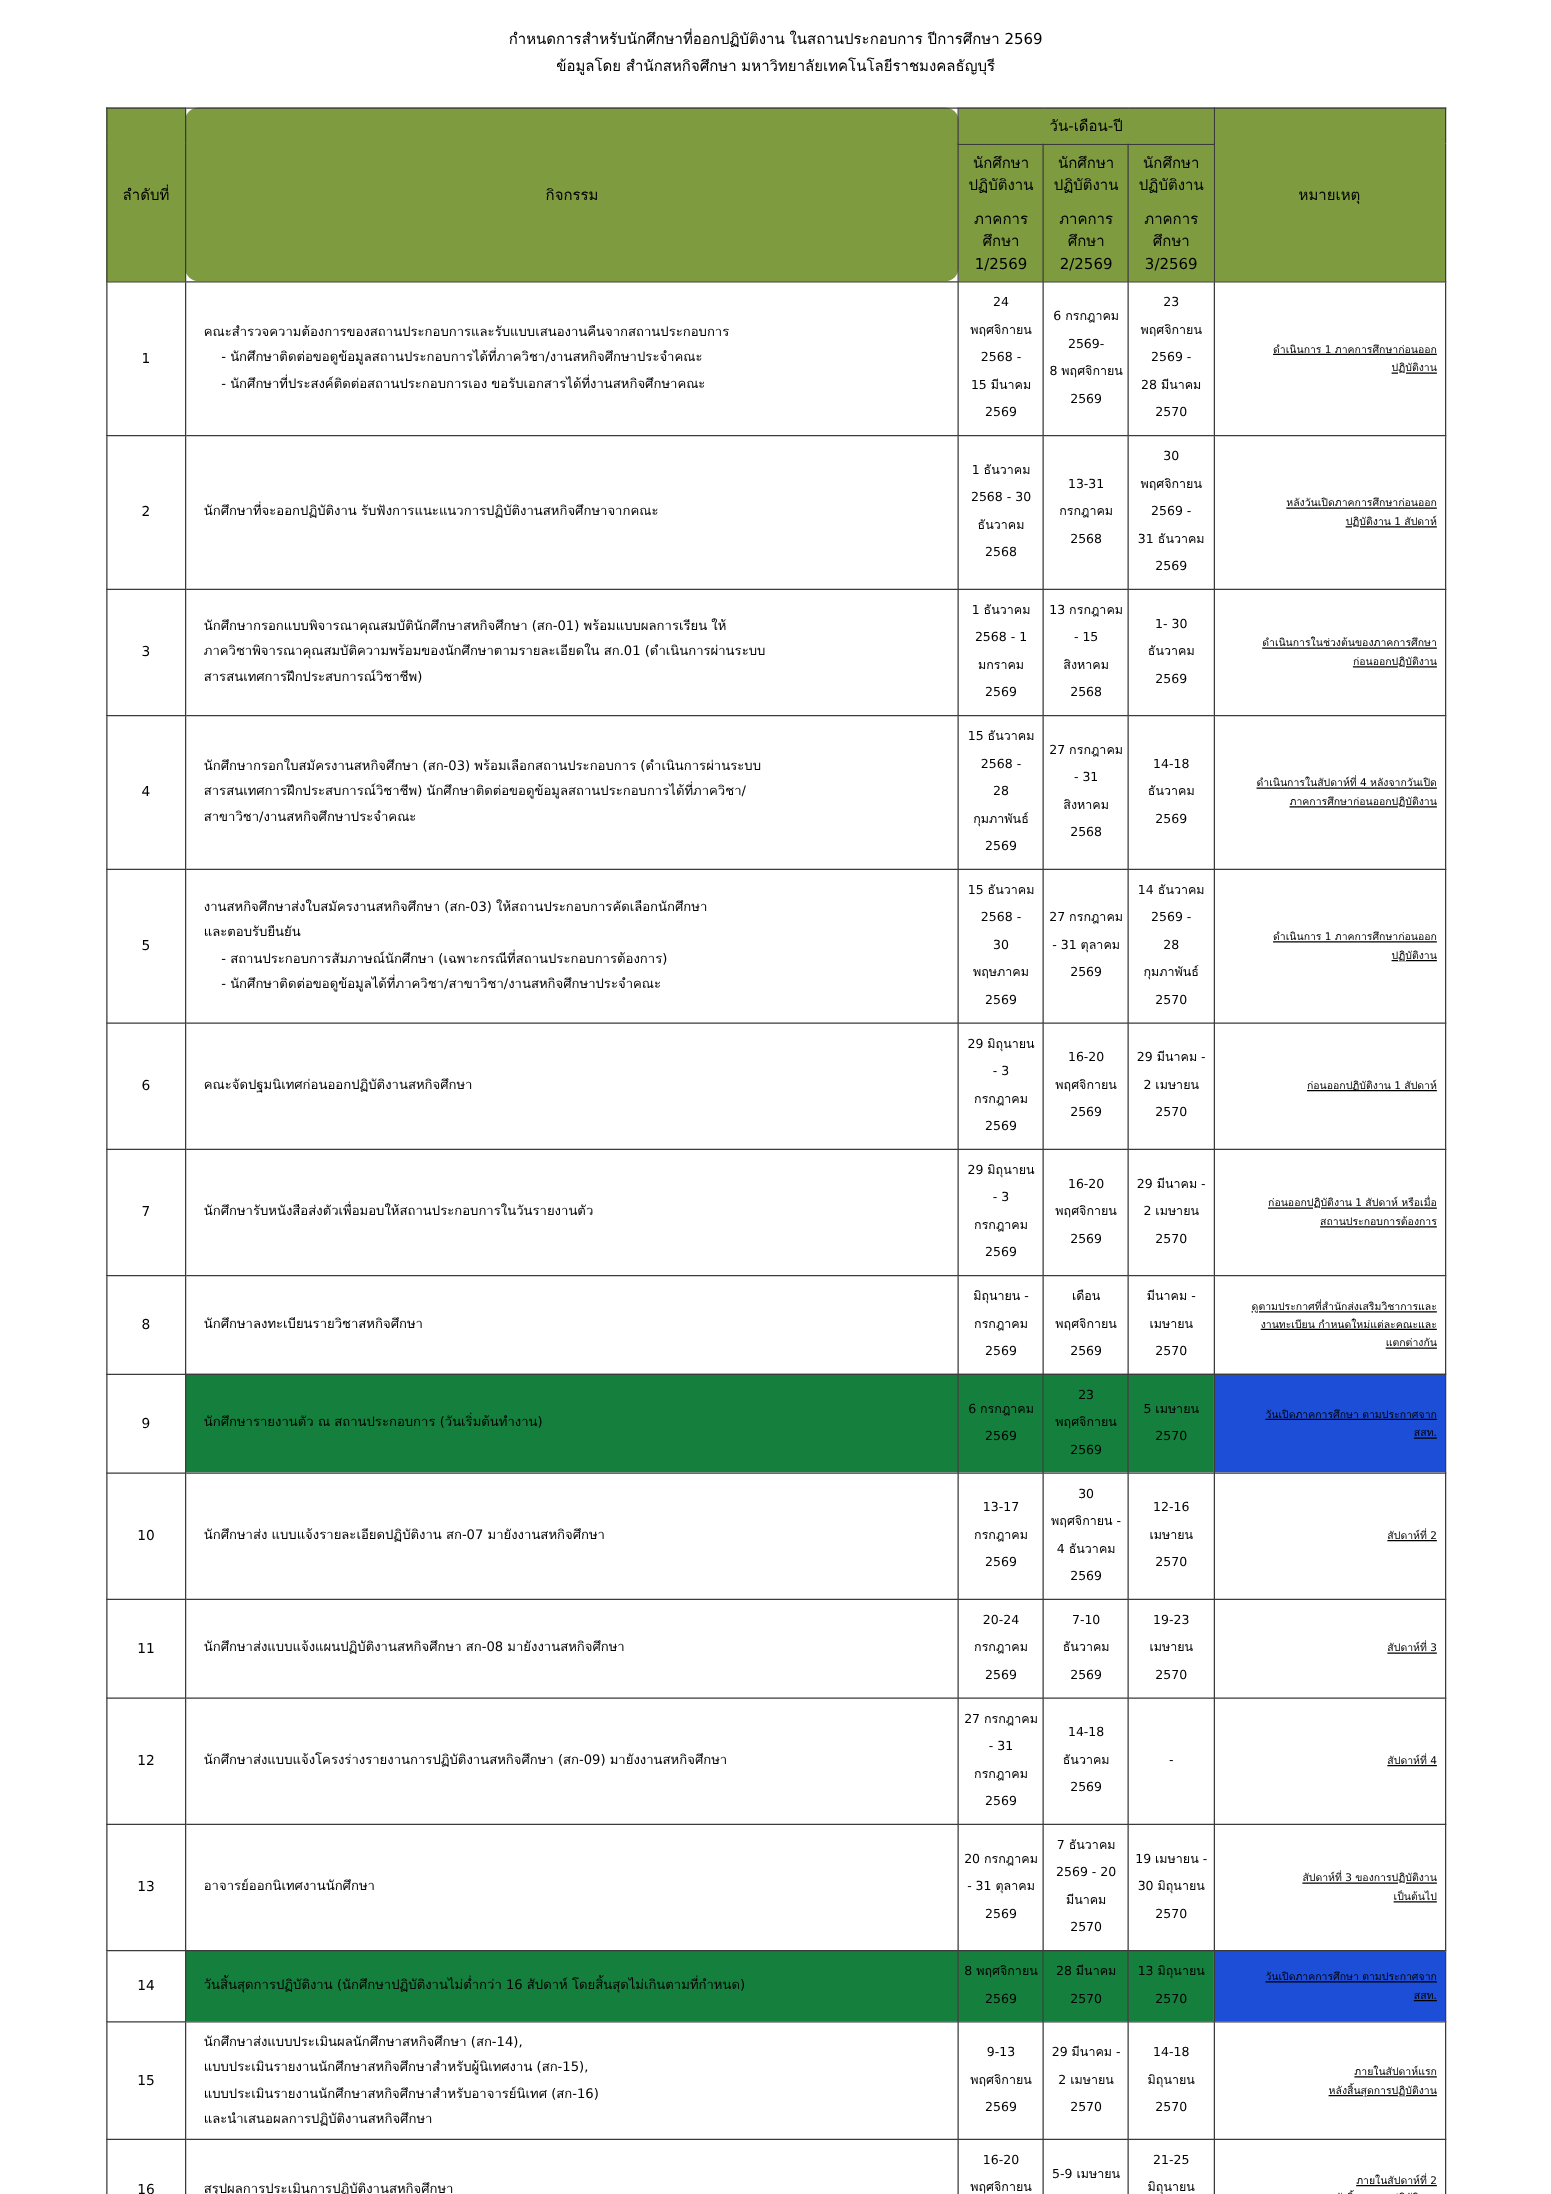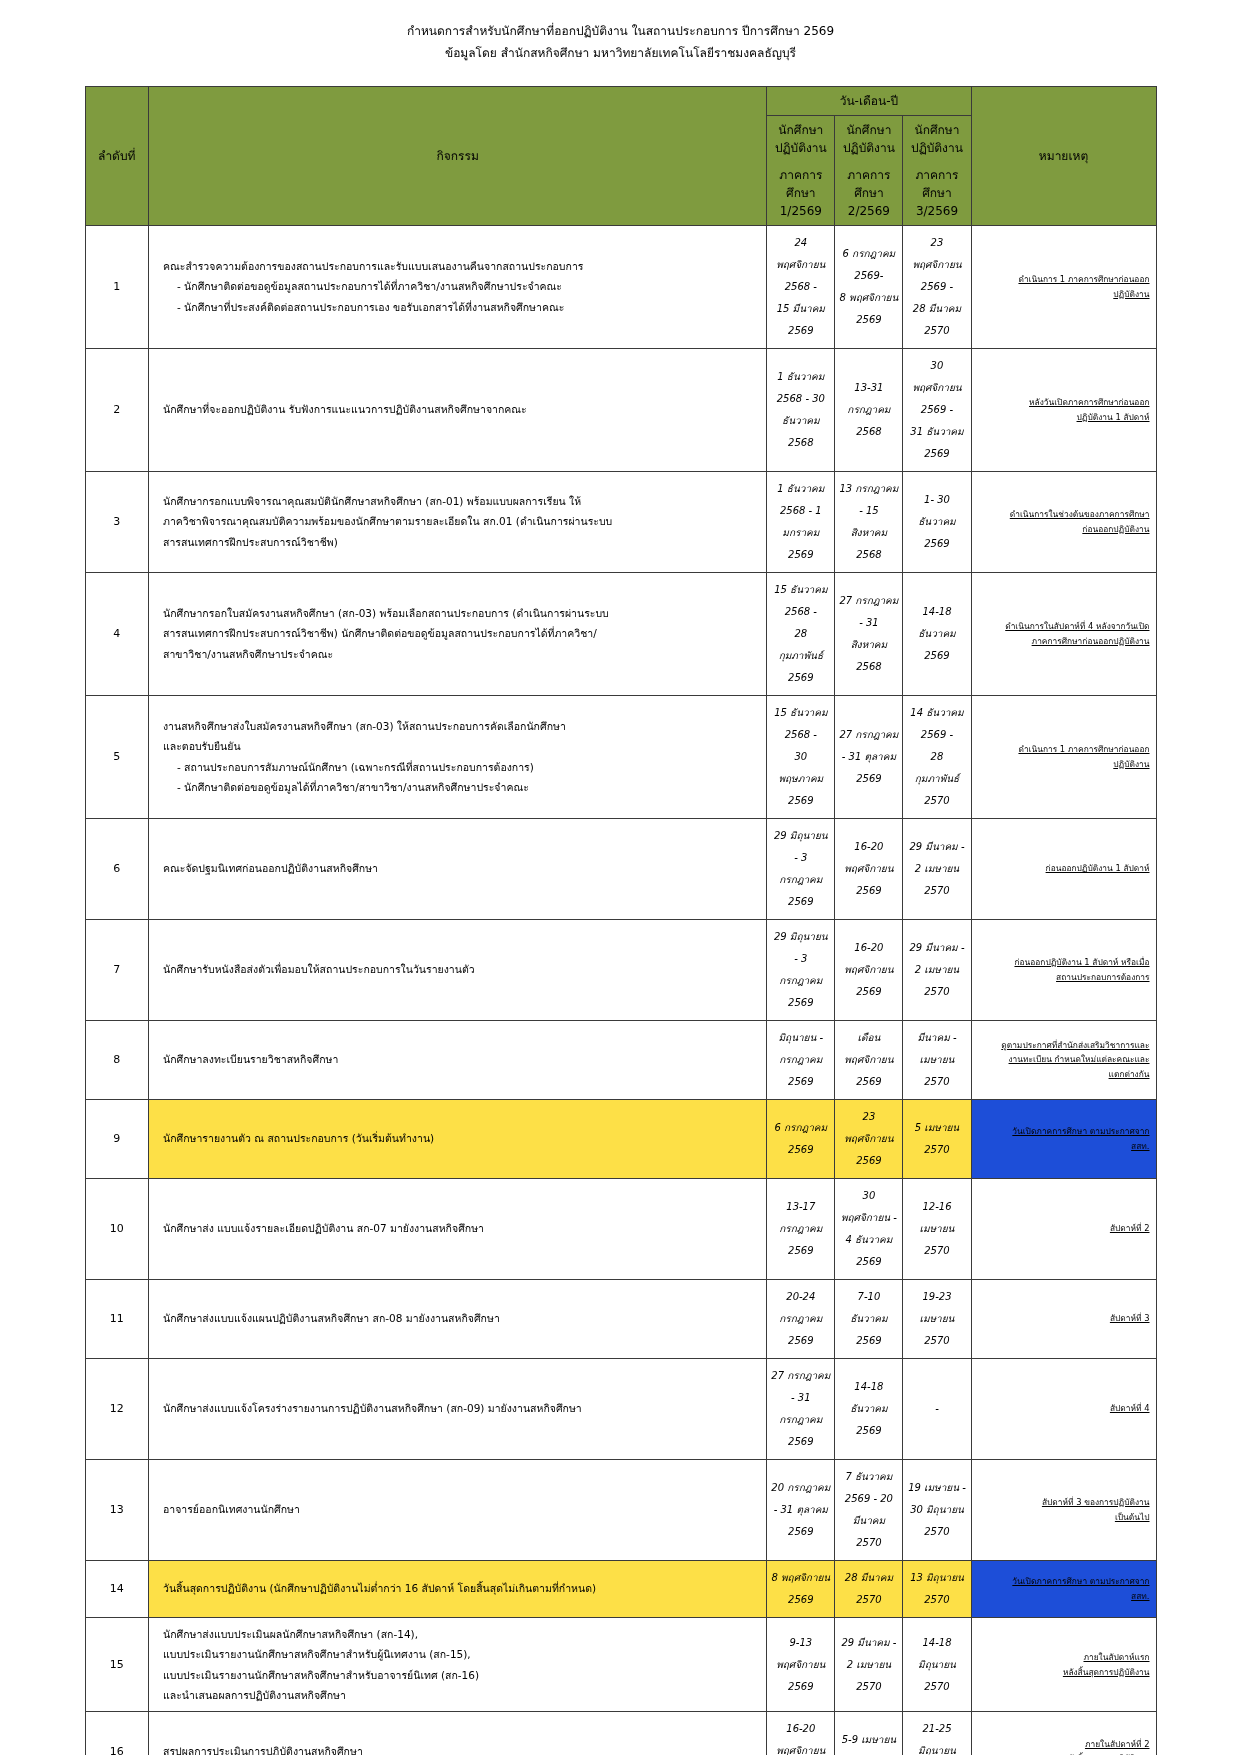--- a/index.html
+++ b/index.html
@@ -49,21 +49,21 @@
   thead th {
     background: #7f9b3f;
     color: #000;
     font-weight: 400;
     text-align: center;
     font-size: 12px;
     line-height: 1.5;
     padding: 5px 3px;
   }
   thead th.hdr-no { width: 46px; }
-  thead th.hdr-act { width: 448px; }
+  thead th.hdr-act { width: 448px; border-radius: 11px; }
   thead th.hdr-date { width: 148px; }
   thead th.hdr-note { width: 134px; }
 
   thead th .sub1 { display:block; }
   thead th .sub2 { display:block; margin-top: 9px; }
 
   tbody td {
     font-size: 10.5px;
     padding: 6px 4px;
     background: #ffffff;
@@ -81,33 +81,32 @@
   }
   tbody td.c-act .sub {
     display: block;
     padding-left: 14px;
   }
   tbody td.c-act .ln { display: block; }
   tbody td.c-date {
     text-align: center;
     line-height: 2.2;
     font-size: 10px;
-    font-style: italic;
   }
   tbody td.c-date .d2 { display:block; }
   tbody td.c-note {
     text-align: right;
     font-size: 8.4px;
     line-height: 1.75;
     padding: 4px 6px;
     text-decoration: underline;
   }
   tbody td.c-note .n { display: block; }
 
-  tbody tr.hl td { background: #fde047; }
+  tbody tr.hl td { background: #15803d; }
   tbody tr.hl td.c-no { background: #ffffff; }
   tbody tr.hl td.c-note { background: #1d4ed8; }
 </style>
 </head>
 <body>
 
 <div class="page">
 
   <div class="doc-title">
     <span class="line1">กำหนดการสำหรับนักศึกษาที่ออกปฏิบัติงาน ในสถานประกอบการ ปีการศึกษา 2569</span>

